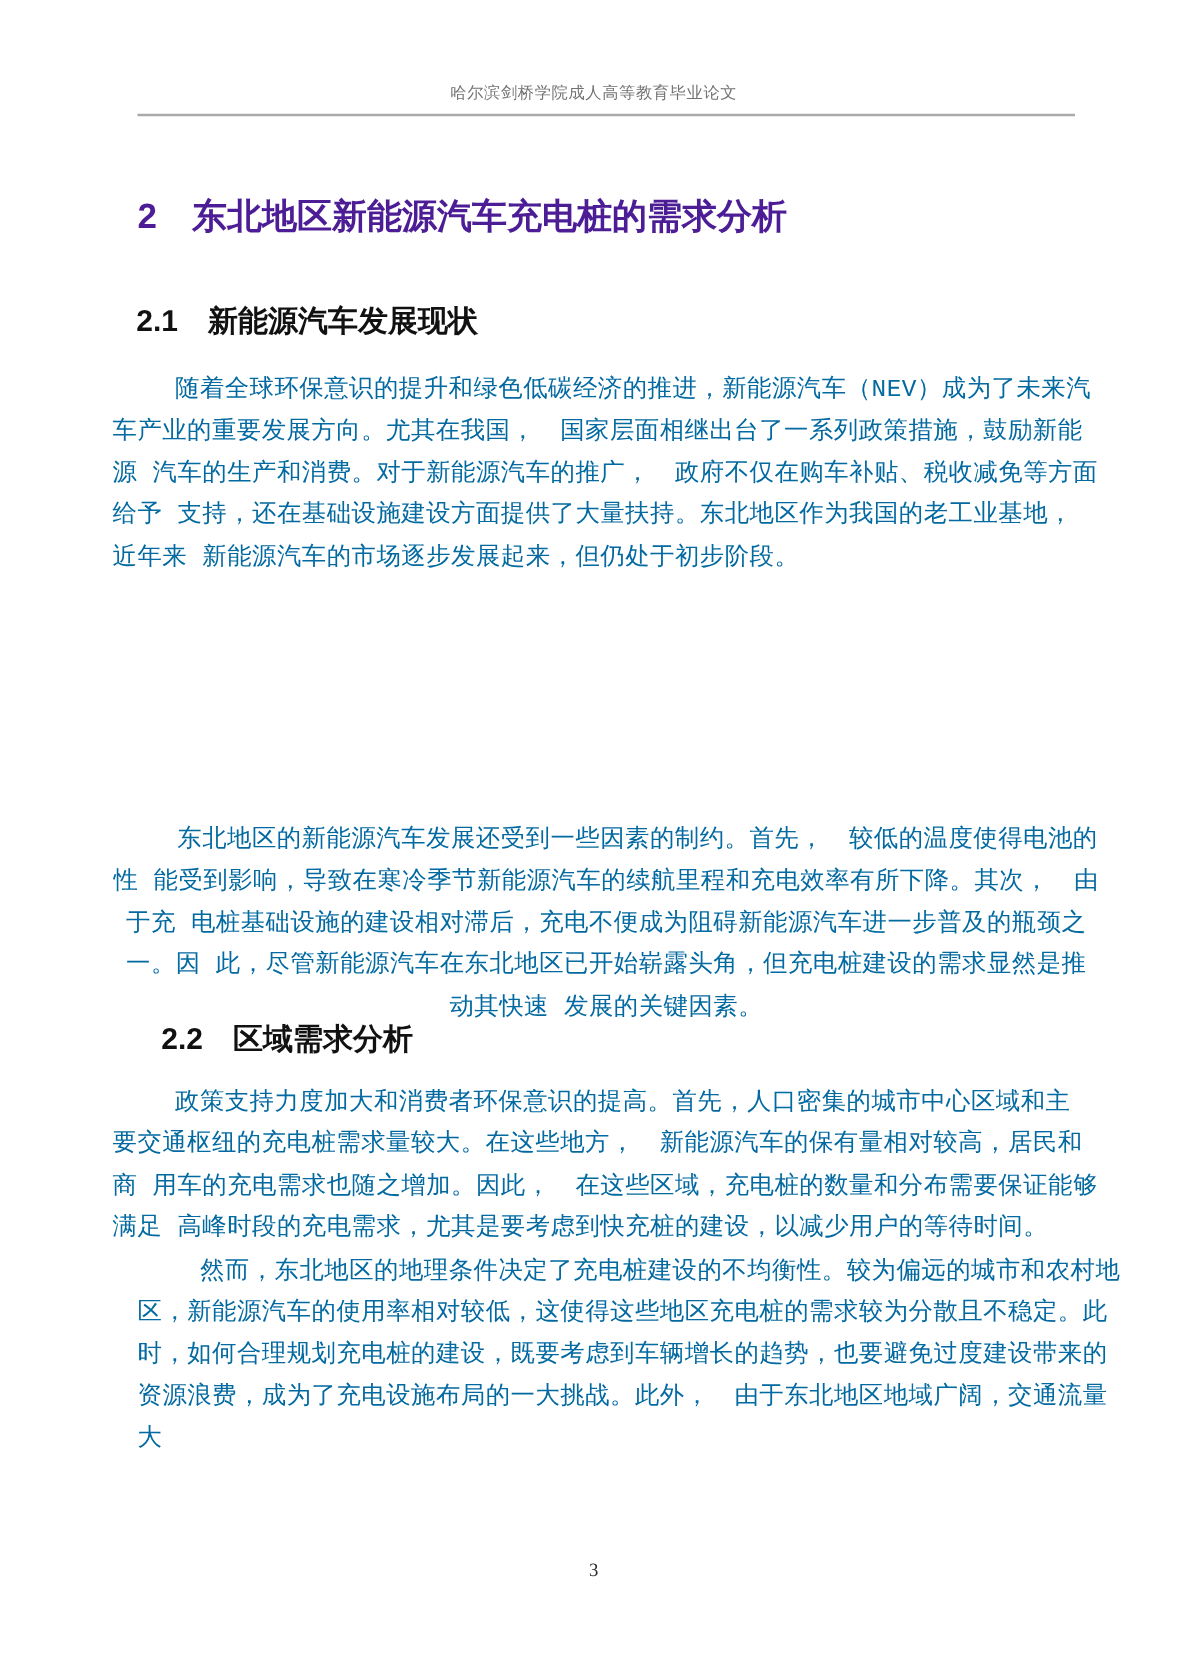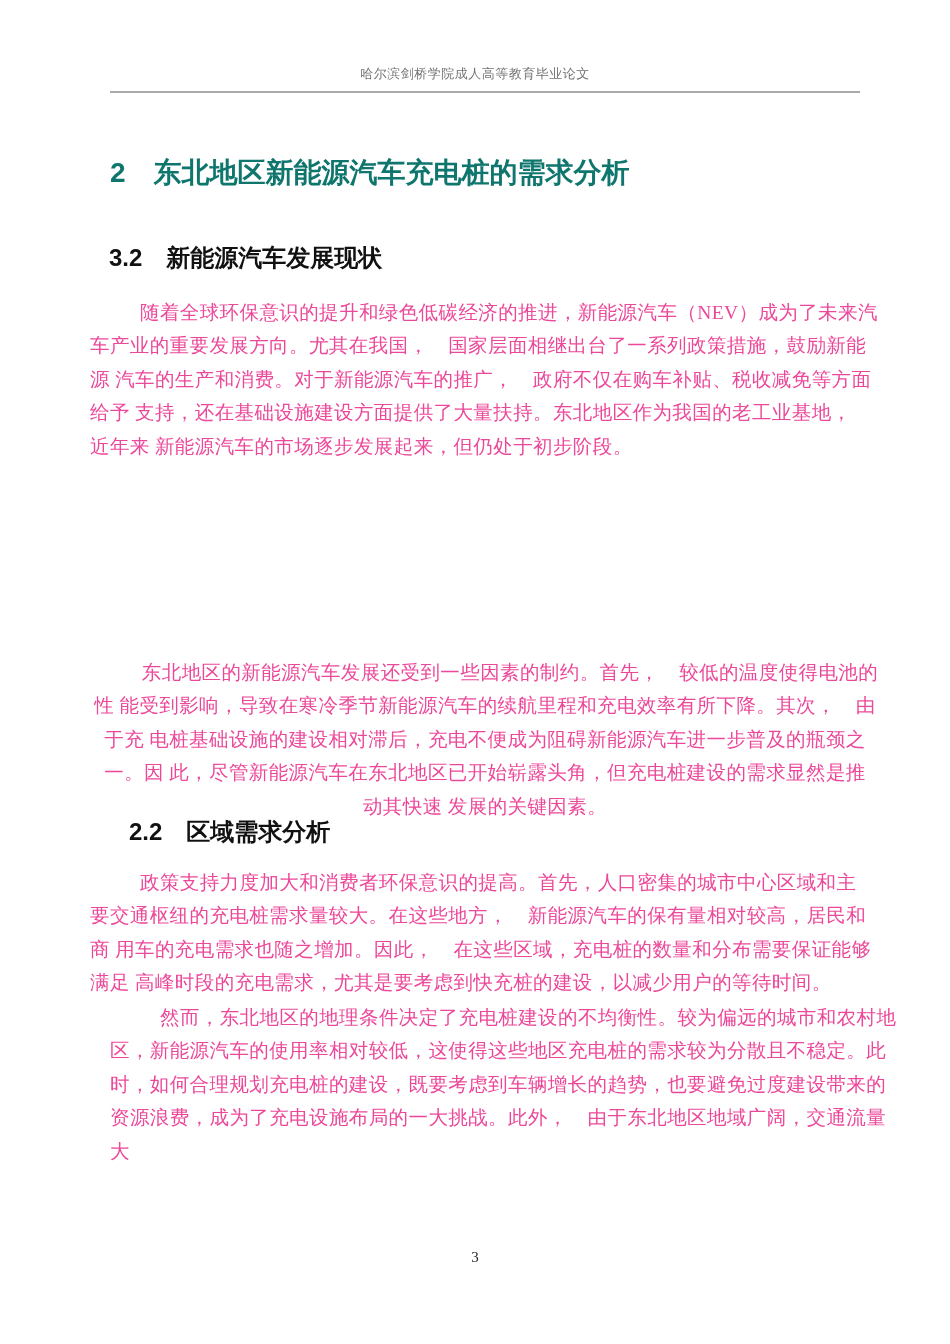--- a/index.html
+++ b/index.html
@@ -33,21 +33,21 @@
   }
   .chapter-title {
     position: absolute;
     top: 155px;
     left: 110px;
     margin: 0;
     font-family: "Liberation Sans", "DejaVu Sans", sans-serif;
     font-weight: bold;
     font-size: 28px;
     line-height: 36px;
-    color: #0f766e;
+    color: #4c1d95;
     white-space: pre;
   }
   .section-heading {
     position: absolute;
     left: 109px;
     margin: 0;
     font-family: "Liberation Sans", "DejaVu Sans", sans-serif;
     font-weight: bold;
     font-size: 24px;
     line-height: 30px;
@@ -56,24 +56,25 @@
   }
   .heading-2-1 { top: 243px; }
   .heading-2-2 { top: 817px; margin-left: 20px; }
   .para {
     position: absolute;
     left: 90px;
     width: 790px;
     margin: 0;
     font-size: 19.5px;
     line-height: 33.4px;
-    color: #ec4899;
+    color: #0369a1;
     white-space: pre;
     text-indent: 50px;
     letter-spacing: 0.4px;
+    font-family: Liberation Mono, monospace;
   }
   .para-1 { top: 296px; }
   .para-2 { top: 459px; }
   .para-3 { top: 656px; text-align: center; }
   .para-4 { top: 866px; }
   .para-5 { top: 1001px; margin-left: 20px; }
   .page-number {
     position: absolute;
     top: 1246px;
     left: 0;
@@ -88,21 +89,21 @@
 <body>
 
 <div class="page">
 
   <div class="header-text">哈尔滨剑桥学院成人高等教育毕业论文</div>
 
   <div class="header-rule"></div>
 
   <h1 class="chapter-title">2　东北地区新能源汽车充电桩的需求分析</h1>
 
-  <h2 class="section-heading heading-2-1">3.2　新能源汽车发展现状</h2>
+  <h2 class="section-heading heading-2-1">2.1　新能源汽车发展现状</h2>
 
   <p class="para para-1">随着全球环保意识的提升和绿色低碳经济的推进，新能源汽车（NEV）成为了未来汽
 车产业的重要发展方向。尤其在我国，　国家层面相继出台了一系列政策措施，鼓励新能
 源 汽车的生产和消费。对于新能源汽车的推广，　政府不仅在购车补贴、税收减免等方面
 给予 支持，还在基础设施建设方面提供了大量扶持。东北地区作为我国的老工业基地，
 近年来 新能源汽车的市场逐步发展起来，但仍处于初步阶段。</p>
 
 
   <p class="para para-3">东北地区的新能源汽车发展还受到一些因素的制约。首先，　较低的温度使得电池的
 性 能受到影响，导致在寒冷季节新能源汽车的续航里程和充电效率有所下降。其次，　由

